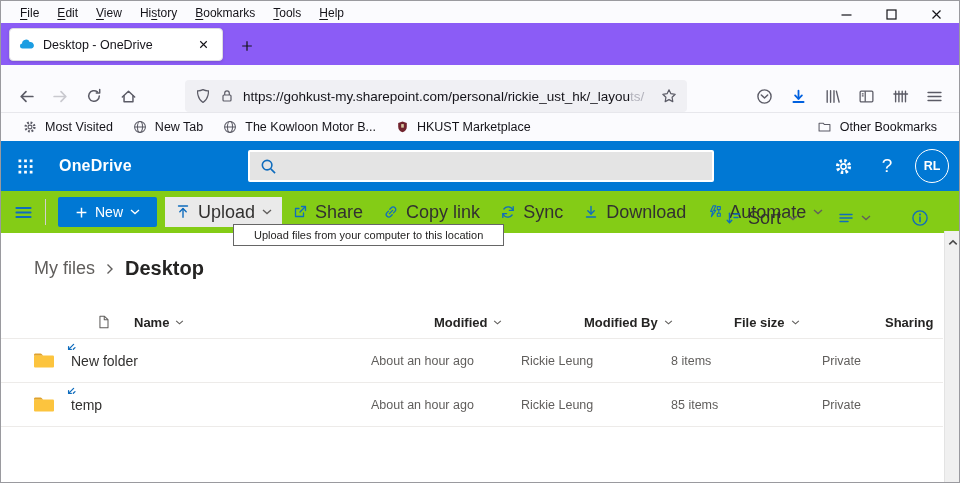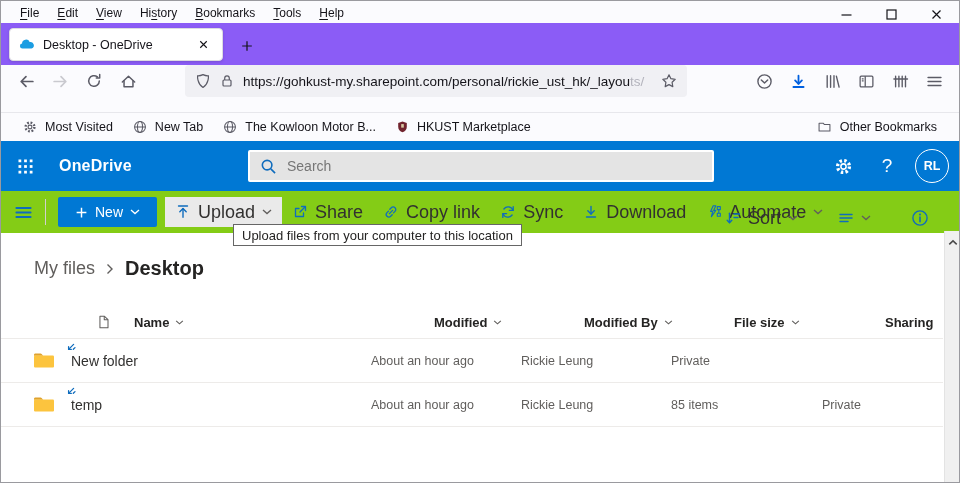--- a/index.html
+++ b/index.html
@@ -24,21 +24,21 @@
   .tab { position:absolute; left:8px; top:5px; width:214px; height:33px; background:#fff;
          border:1px solid #dcdce1; border-radius:4px; box-shadow:0 1px 3px rgba(0,0,0,.14);
          display:flex; align-items:center; padding:0 8px; gap:8px; }
   .tab-title { font-size:12.5px; flex:1; white-space:nowrap; overflow:hidden; }
   .tab-close { width:22px; height:22px; display:flex; align-items:center; justify-content:center; border-radius:3px; }
   .newtab-btn { position:absolute; left:234px; top:11px; width:24px; height:24px;
                 display:flex; align-items:center; justify-content:center; border-radius:3px; }
 
   
   .navbar { position:absolute; top:64px; left:0; right:0; height:48px; background:#fbfbfe;
-            border-bottom:1px solid #e7e7ec; display:flex; align-items:flex-start; padding:0 8px; }
+            border-bottom:1px solid #e7e7ec; display:flex; align-items:flex-end; padding:0 8px; }
   .nav-btn { width:34px; height:32px; display:flex; align-items:center; justify-content:center; border-radius:4px; flex:0 0 auto; }
   .urlbar { margin-left:40px; width:502px; height:32px; background:#f0f0f4; border-radius:4px;
             display:flex; align-items:center; padding:0 10px; gap:8px; position:relative; }
   .url-text { font-size:13.5px; white-space:nowrap; overflow:hidden; flex:1; }
   .url-fade { color:#b3b3bc; }
   .url-star { position:absolute; right:6px; top:5px; width:24px; height:22px;
               display:flex; align-items:center; justify-content:center; }
   .nav-right { margin-left:auto; display:flex; align-items:center; }
 
   
@@ -77,22 +77,22 @@
   .cmd-items { position:absolute; left:164px; top:6px; height:30px; display:flex; align-items:center; }
   .cmd-item { display:flex; align-items:center; gap:7px; font-size:18px; color:#323130;
               padding:0 10px; height:30px; white-space:nowrap; }
   .cmd-item.hovered { background:#eaeaea; }
   .cmd-right { position:absolute; right:20px; top:12px; height:30px; display:flex; align-items:flex-start; gap:20px; }
   .chev { color:#605e5c; }
   .btn-new .chev { color:#fff; }
 
   
   .tooltip { position:absolute; left:232px; top:223px; height:22px; z-index:60; background:#fff;
-             border:1px solid #666; font-size:13px; color:#252423; display:flex; align-items:center;
-             padding:0 8px; white-space:nowrap; }
+             border:1px solid #666; font-size:11px; color:#252423; display:flex; align-items:center;
+             padding:0 20px; white-space:nowrap; }
 
   
   .content { position:absolute; top:232px; left:0; right:0; bottom:0; background:#fff; }
   .breadcrumb { position:absolute; left:33px; top:24px; display:flex; align-items:center; gap:11px; }
   .bc-parent { font-size:18px; color:#605e5c; }
   .bc-current { font-size:20px; font-weight:700; color:#252423; }
 
   .filetable { position:absolute; left:0; right:16px; top:73px; }
   .tr { display:grid; grid-template-columns:38px 300px 150px 150px 151px 1fr;
         padding-left:95px; align-items:center; border-bottom:1px solid #edebe9; }
@@ -315,21 +315,20 @@
       </svg>
   </div>
   <span class="od-appname" style="margin-left:10px">OneDrive</span>
   <div class="od-search">
     <svg width="17" height="17" viewBox="0 0 16 16">
         <g fill="none" stroke="#0f6cbd" stroke-width="1.5">
           <circle cx="6.7" cy="6.7" r="4.5"></circle>
           <path d="M10.2 10.2l4 4"></path>
         </g>
       </svg>
-    <input type="text" placeholder="Search" style="">
   </div>
   <div class="od-right">
     <div class="od-iconbtn">
       <svg width="19" height="19" viewBox="0 0 16 16">
           <g fill="none" stroke="#fff">
             <circle cx="8" cy="8" r="5" stroke-width="2.8" stroke-dasharray="2 1.93"></circle>
             <circle cx="8" cy="8" r="2.2" stroke-width="1.3"></circle>
           </g>
         </svg>
     </div>
@@ -525,20 +524,21 @@
                 <path d="M8.6 1.4L3.6 6.4"></path>
                 <path d="M3.6 3.7v2.7h2.7"></path>
                 <path d="M10 4.6L8.3 6.3"></path>
               </g>
             </svg>
           <span>New folder</span>
         </span>
       </div>
       <div class="td-meta">About an hour ago</div>
       <div class="td-meta">Rickie Leung</div>
+      <div class="td-meta">8 items</div>
       <div class="td-meta">Private</div>
     </div>
 
     <div class="tr trow">
       <div>
         <svg class="folder-ico" width="22" height="17" viewBox="0 0 22 17">
             <path d="M1 2.8C1 2 1.6 1.4 2.4 1.4h5.2c.4 0 .8.2 1 .5l1.6 1.9H1z" fill="#dfa22e"></path>
             <rect x="1" y="3.4" width="20" height="12.2" rx="1.1" fill="#fcc43e"></rect>
           </svg>
       </div>

